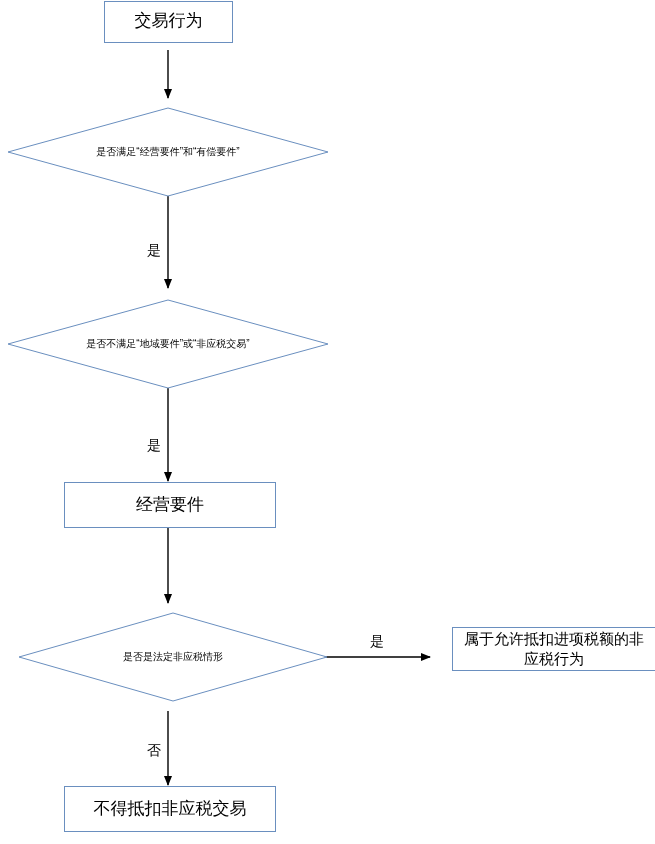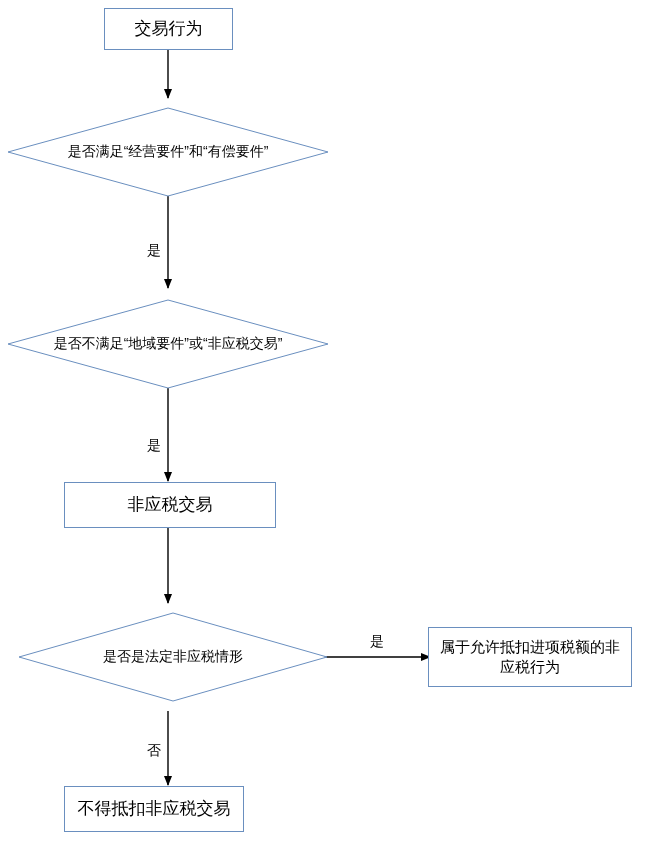--- a/index.html
+++ b/index.html
@@ -47,21 +47,21 @@
   }
   .diamond-label {
     position: absolute;
     left: 0;
     top: 0;
     width: 100%;
     height: 100%;
     display: flex;
     align-items: center;
     justify-content: center;
-    font-size: 14px;
+    font-size: 10px;
     white-space: nowrap;
     color: #000000;
   }
   .edge-label {
     position: absolute;
     font-size: 14px;
     color: #000000;
     background: #ffffff;
     padding: 0 2px;
     line-height: 1;
@@ -93,21 +93,21 @@
 
     <line x1="168" y1="388" x2="168" y2="481" stroke="#000000" stroke-width="1.4" marker-end="url(#arrow)"></line>
 
     <line x1="168" y1="527" x2="168" y2="603" stroke="#000000" stroke-width="1.4" marker-end="url(#arrow)"></line>
 
     <line x1="322" y1="657" x2="430" y2="657" stroke="#000000" stroke-width="1.4" marker-end="url(#arrow)"></line>
 
     <line x1="168" y1="711" x2="168" y2="785" stroke="#000000" stroke-width="1.4" marker-end="url(#arrow)"></line>
   </svg>
 
-  <div class="node box" style="left:104px; top:8px; width:129px; height:42px;">
+  <div class="node box" style="left:104px; top:1px; width:129px; height:42px;font-family:Liberation Mono, monospace;">
     <span>交易行为</span>
   </div>
 
   <div class="diamond-wrap" style="left:8px; top:108px; width:320px; height:88px;">
     <svg width="320" height="88" viewBox="0 0 320 88">
       <polygon points="160,0 320,44 160,88 0,44" fill="#ffffff" stroke="#6a8fbf" stroke-width="1"></polygon>
     </svg>
     <div class="diamond-label">是否满足“经营要件”和“有偿要件”</div>
   </div>
 
@@ -116,35 +116,35 @@
   <div class="diamond-wrap" style="left:8px; top:300px; width:320px; height:88px;">
     <svg width="320" height="88" viewBox="0 0 320 88">
       <polygon points="160,0 320,44 160,88 0,44" fill="#ffffff" stroke="#6a8fbf" stroke-width="1"></polygon>
     </svg>
     <div class="diamond-label">是否不满足“地域要件”或“非应税交易”</div>
   </div>
 
   <div class="edge-label" style="left:145px; top:438px;">是</div>
 
   <div class="node box" style="left:64px; top:482px; width:212px; height:46px;">
-    <span>非应税交易</span>
+    <span>经营要件</span>
   </div>
 
   <div class="diamond-wrap" style="left:19px; top:613px; width:308px; height:88px;">
     <svg width="308" height="88" viewBox="0 0 308 88">
       <polygon points="154,0 308,44 154,88 0,44" fill="#ffffff" stroke="#6a8fbf" stroke-width="1"></polygon>
     </svg>
     <div class="diamond-label">是否是法定非应税情形</div>
   </div>
 
   <div class="edge-label" style="left:368px; top:634px;">是</div>
 
-  <div class="node box small" style="left:428px; top:627px; width:204px; height:60px; padding:20px 8px;">
+  <div class="node box small" style="left:452px; top:627px; width:204px; height:44px; padding:20px 8px;">
     <span>属于允许抵扣进项税额的非应税行为</span>
   </div>
 
   <div class="edge-label" style="left:145px; top:743px;">否</div>
 
-  <div class="node box" style="left:64px; top:786px; width:180px; height:46px;">
+  <div class="node box" style="left:64px; top:786px; width:212px; height:46px;">
     <span>不得抵扣非应税交易</span>
   </div>
 
 </div>
 
 </body></html>

